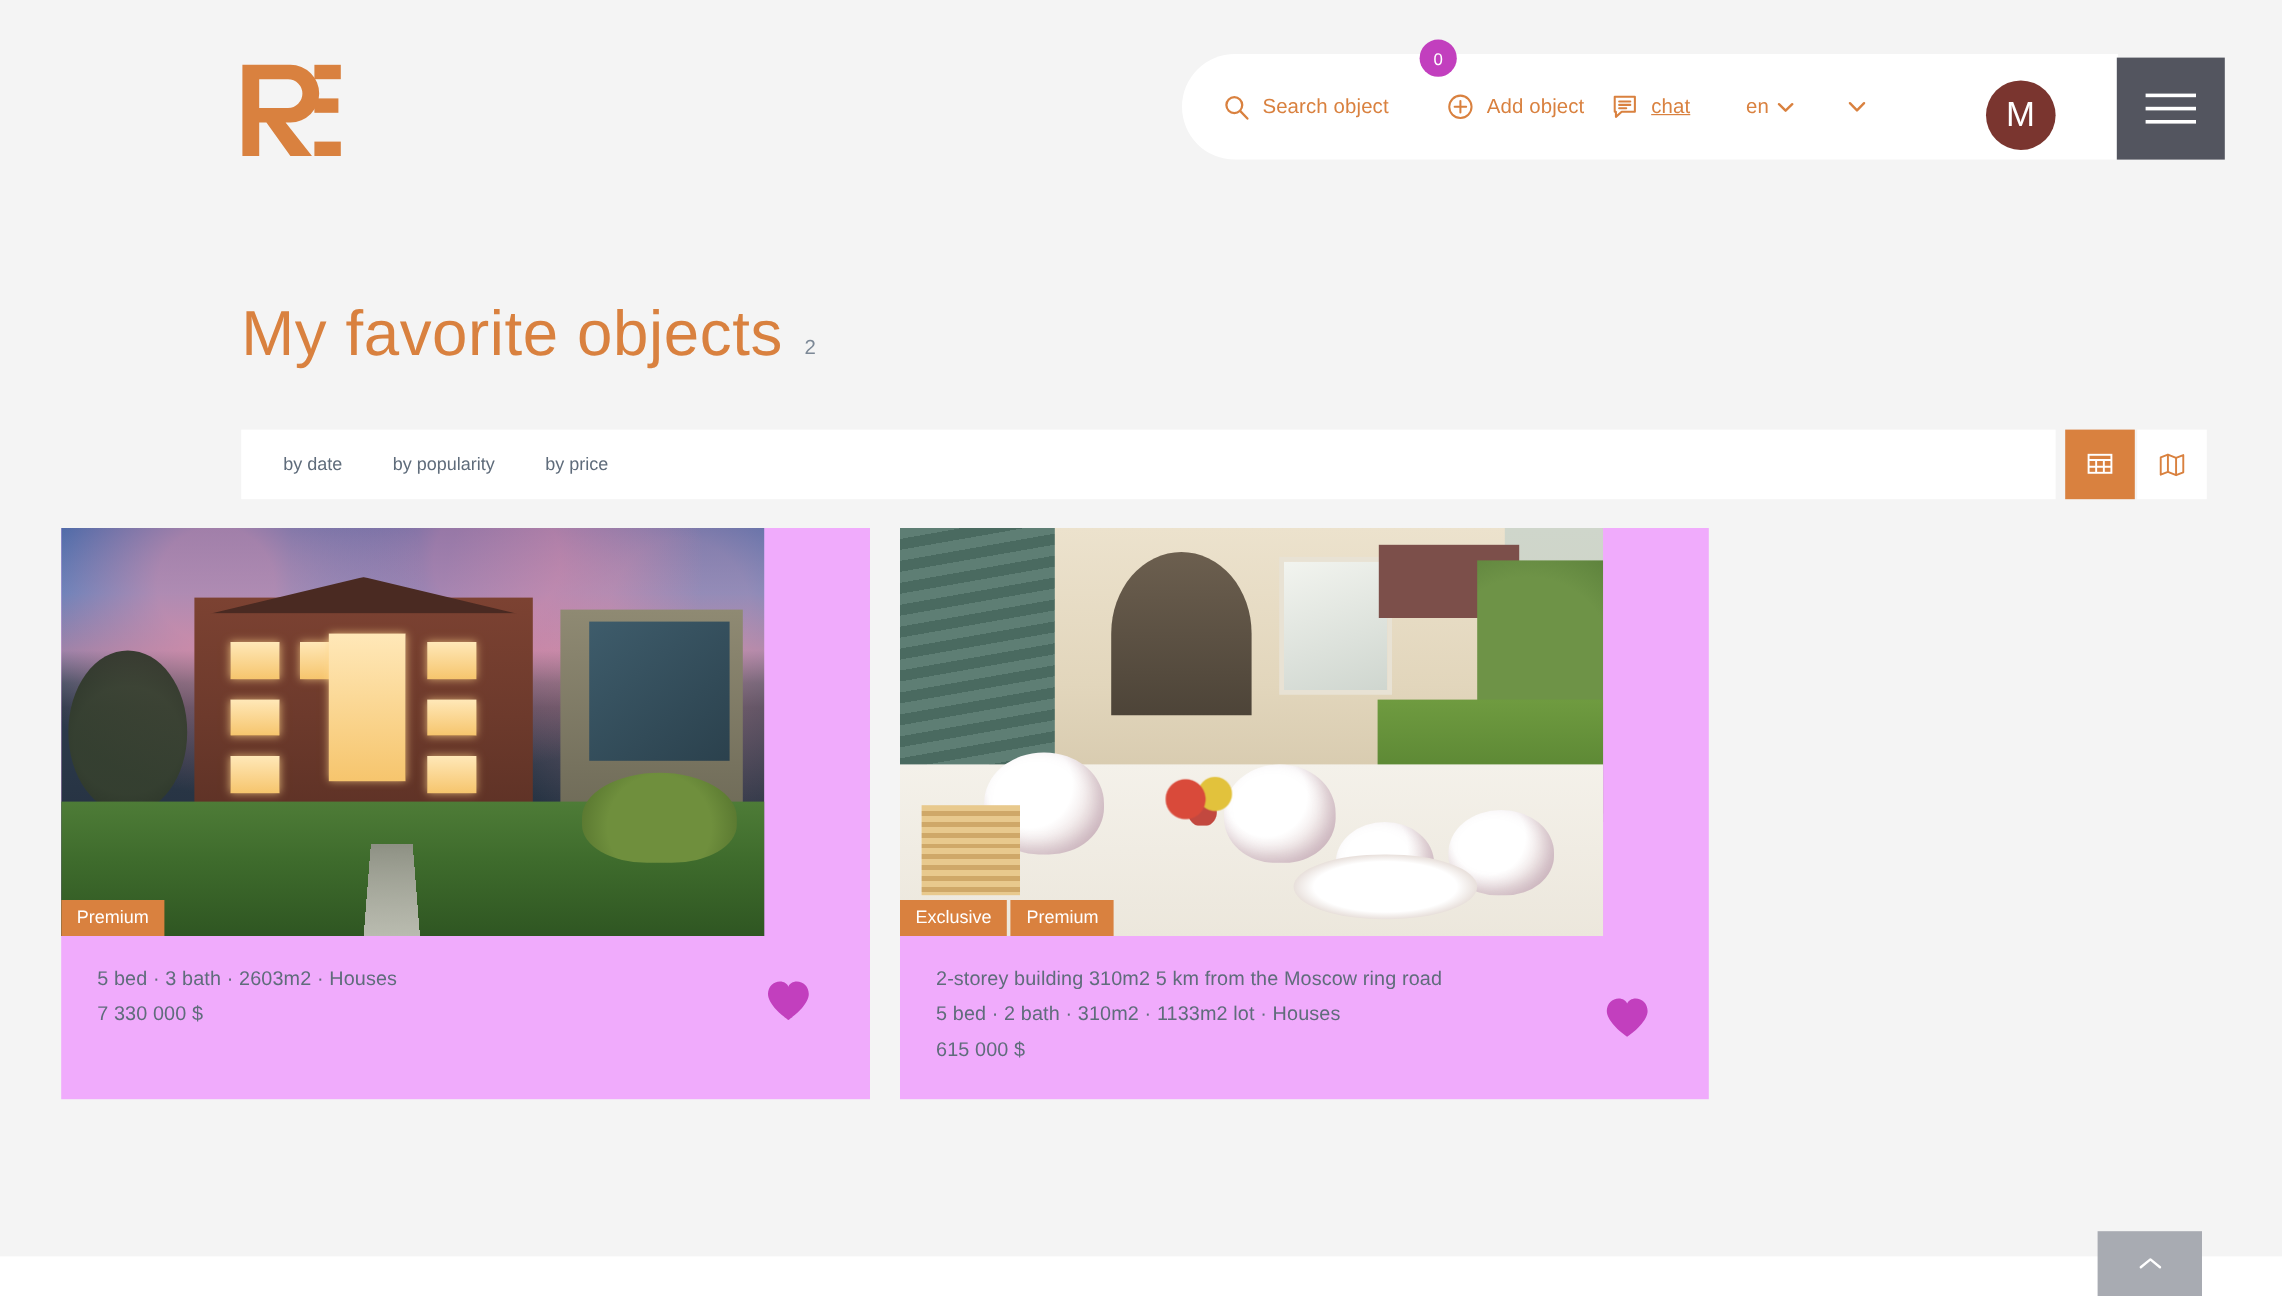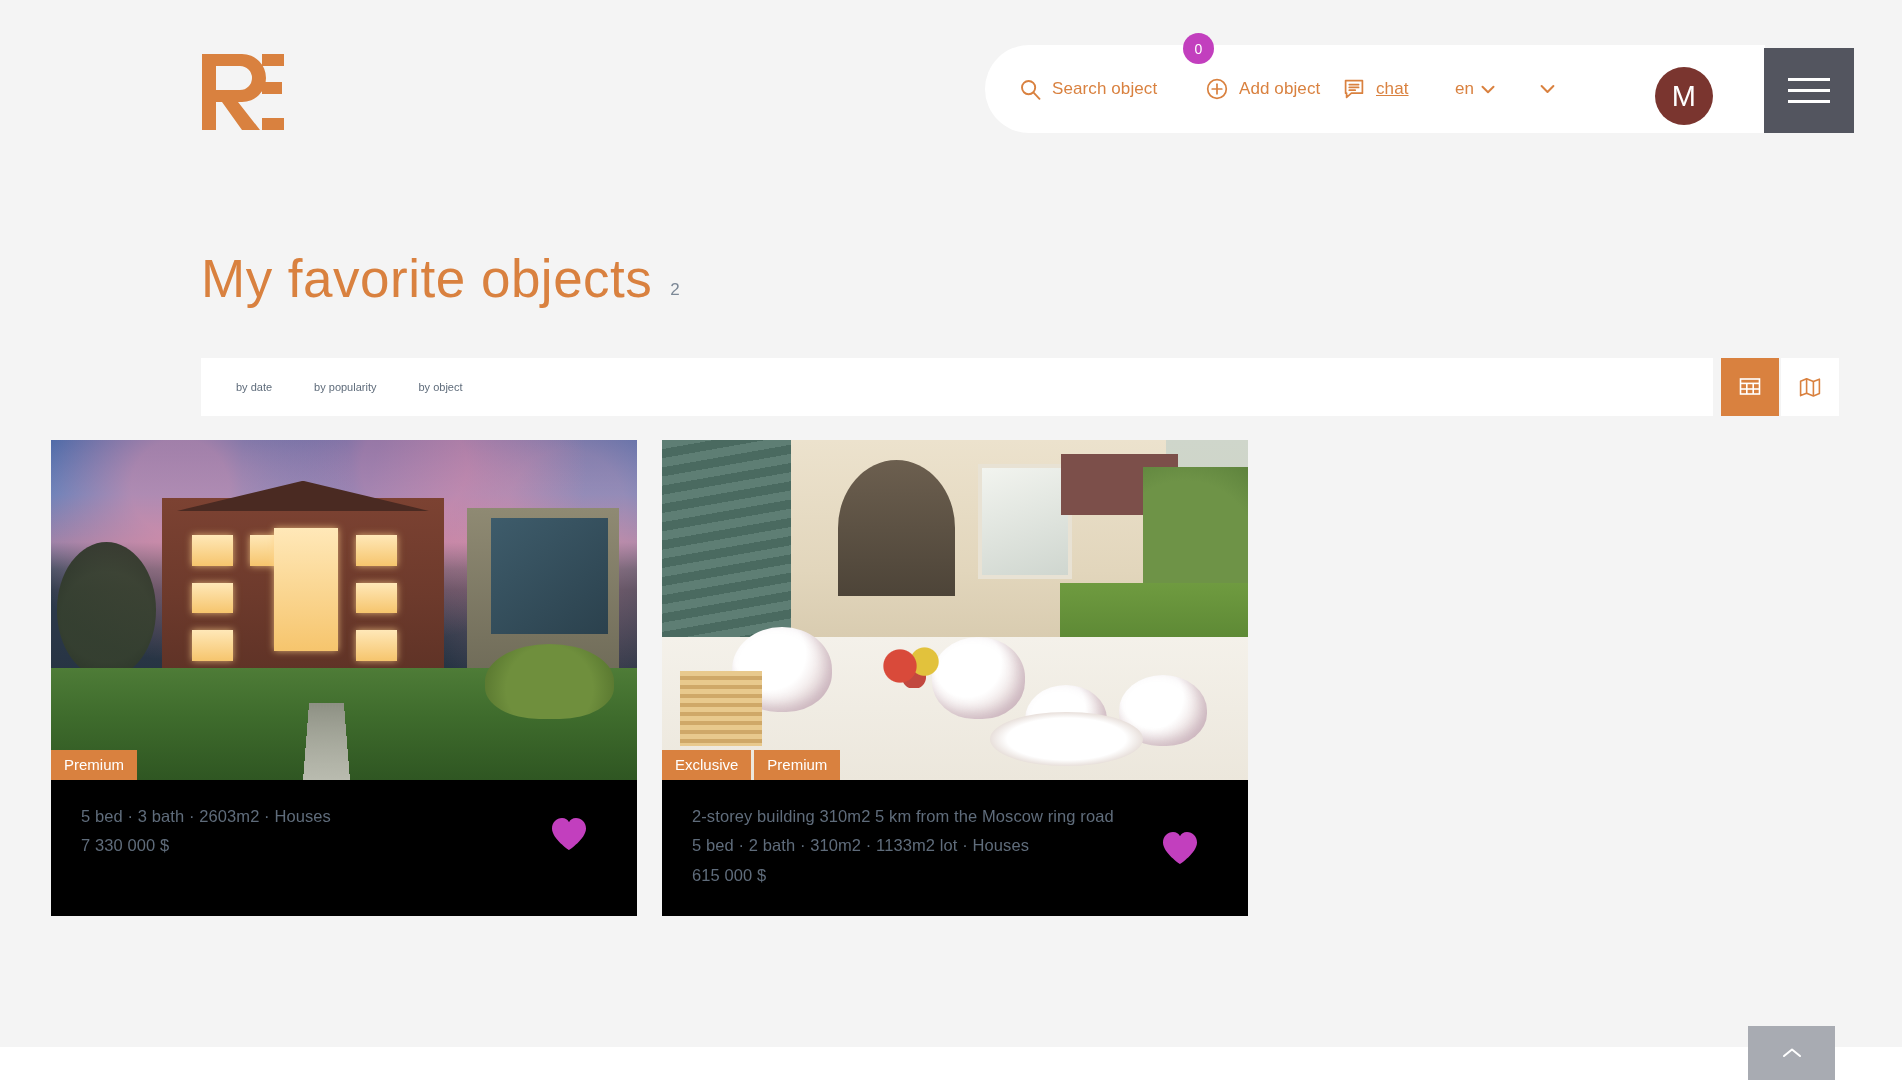--- a/index.html
+++ b/index.html
@@ -162,21 +162,21 @@
     width: 1512px;
     height: 58px;
     background: #ffffff;
     display: flex;
     align-items: center;
     padding-left: 35px;
     gap: 42px;
   }
   .sort-link {
     color: #5f6c7b;
-    font-size: 11px;
+    font-size: 15px;
     cursor: pointer;
     white-space: nowrap;
   }
 
   .view-toggle {
     position: absolute;
     left: 1721px;
     top: 358px;
     display: flex;
     gap: 2px;
@@ -195,22 +195,22 @@
 
   
   .cards {
     position: absolute;
     left: 51px;
     top: 440px;
     display: flex;
     gap: 25px;
   }
   .card {
-    width: 586px;
-    background: #000000;
+    width: 674px;
+    background: #f0abfc;
     position: relative;
   }
   .card-media {
     position: relative;
     width: 586px;
     height: 340px;
     overflow: hidden;
   }
   .card-media .photo { position: absolute; inset: 0; }
 
@@ -466,21 +466,21 @@
   </div>
 
   <div class="title-row">
     <div class="page-title">My favorite objects</div>
     <div class="title-count">2</div>
   </div>
 
   <div class="filter-bar">
     <span class="sort-link">by date</span>
     <span class="sort-link">by popularity</span>
-    <span class="sort-link">by object</span>
+    <span class="sort-link">by price</span>
   </div>
 
   <div class="view-toggle">
     <div class="view-btn active">
       <span>
         <svg width="22" height="20" viewBox="0 0 22 20" fill="none" stroke="#ffffff" stroke-width="1.6">
           <rect x="1.5" y="2" width="19" height="15"></rect>
           <line x1="1.5" y1="6.4" x2="20.5" y2="6.4"></line>
           <line x1="1.5" y1="12" x2="20.5" y2="12"></line>
           <line x1="7.8" y1="6.4" x2="7.8" y2="17"></line>

